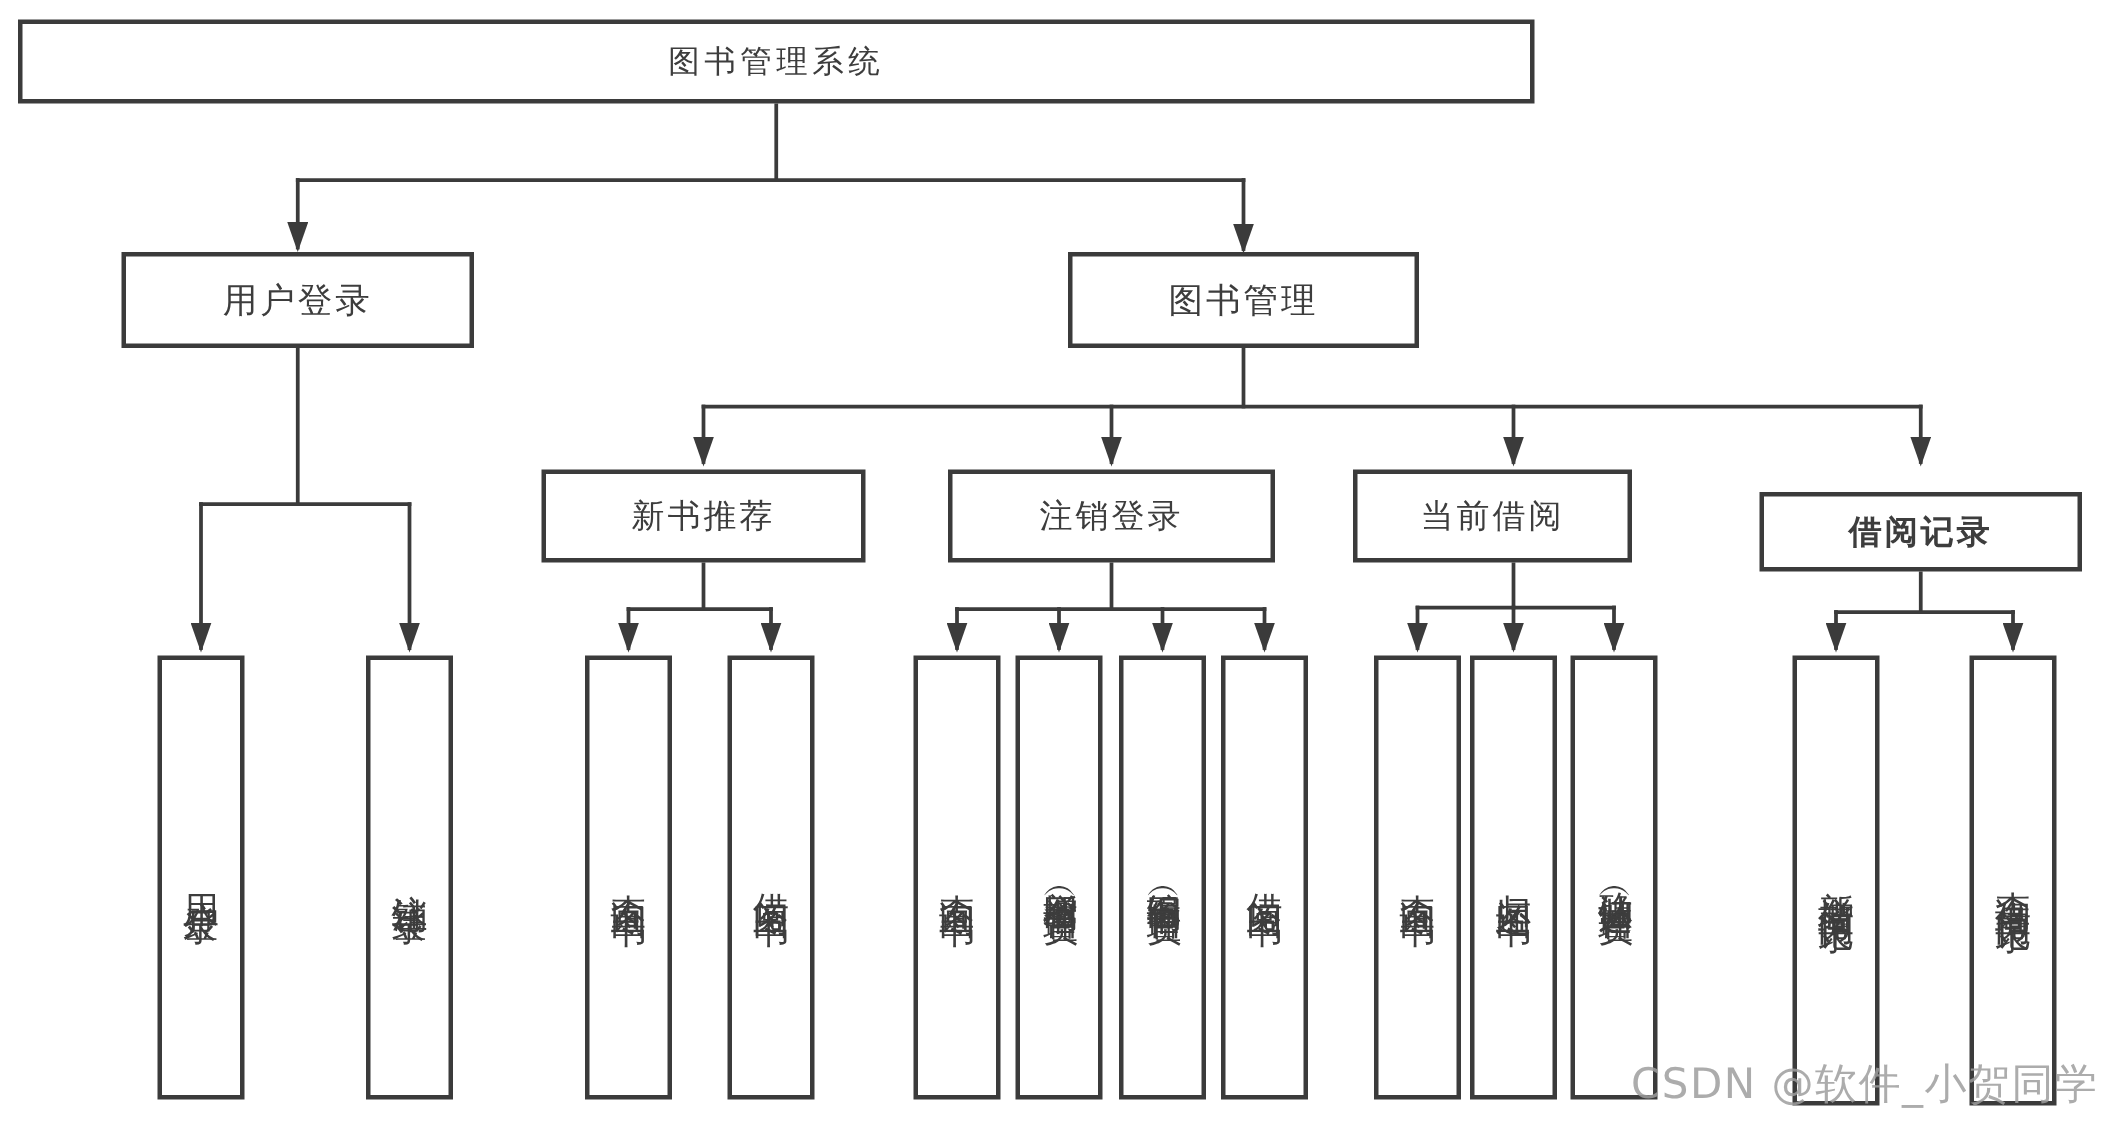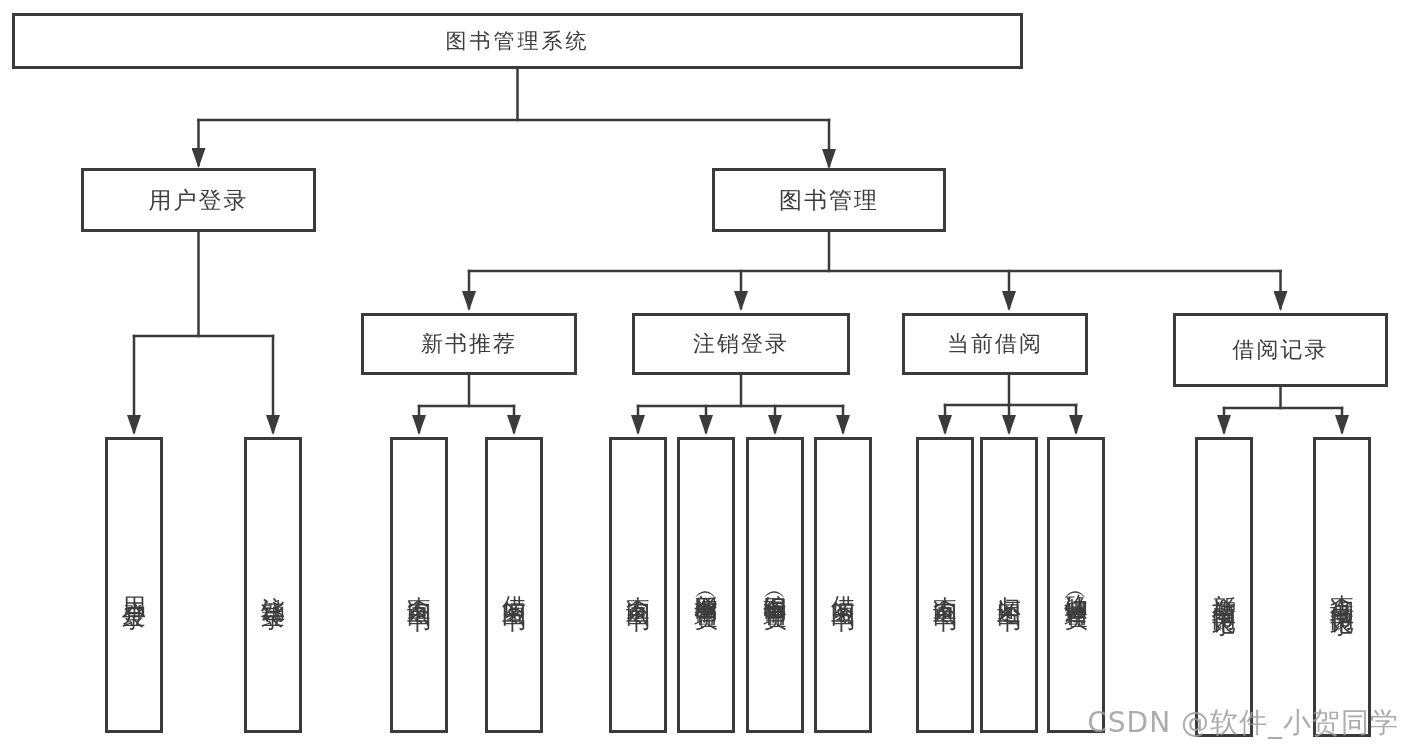--- a/index.html
+++ b/index.html
@@ -99,21 +99,21 @@
 
   <div class="hbox lvl3" style="left:361px;top:313px;width:216px;height:62px;">
     <span>新书推荐</span>
   </div>
   <div class="hbox lvl3" style="left:632px;top:313px;width:218px;height:62px;">
     <span>注销登录</span>
   </div>
   <div class="hbox lvl3" style="left:902px;top:313px;width:186px;height:62px;">
     <span>当前借阅</span>
   </div>
-  <div class="hbox lvl3" style="left:1173px;top:313px;width:215px;height:74px;">
+  <div class="hbox lvl3" style="left:1173px;top:328px;width:215px;height:53px;font-weight:bold;">
     <span>借阅记录</span>
   </div>
 
   <div class="leaf" style="left:105px;">
     <span>用户登录</span>
   </div>
   <div class="leaf" style="left:244px;">
     <span>注销登录</span>
   </div>
 

